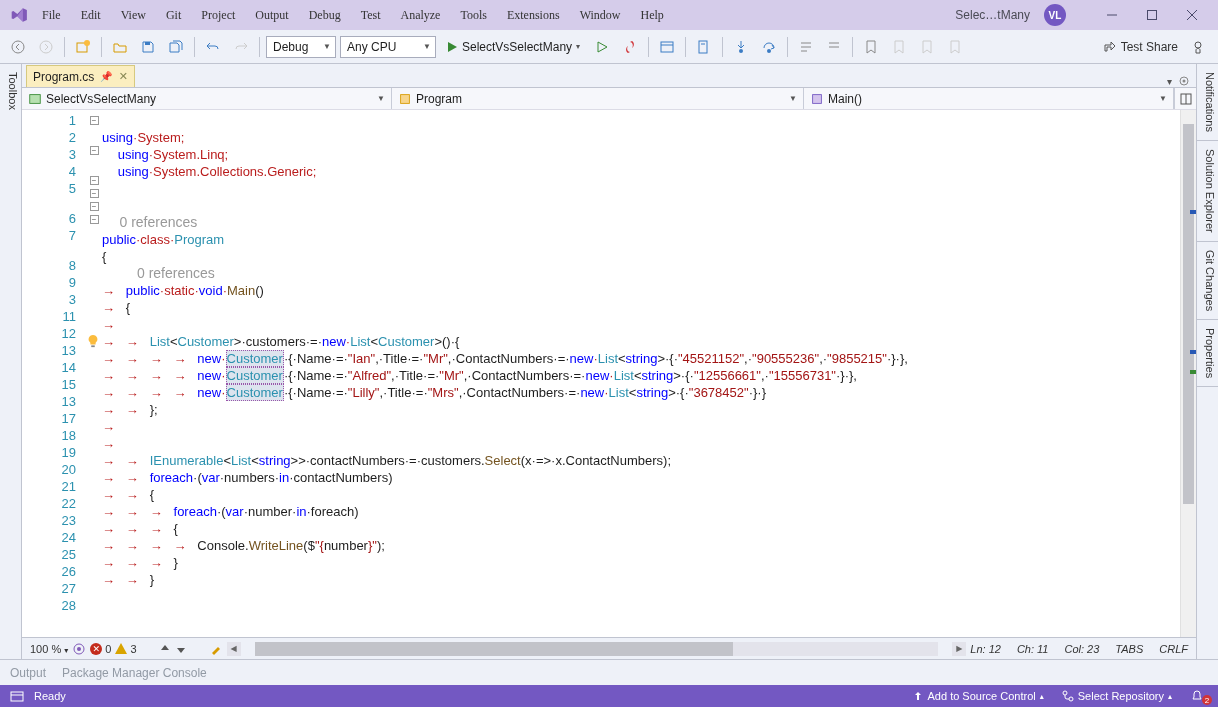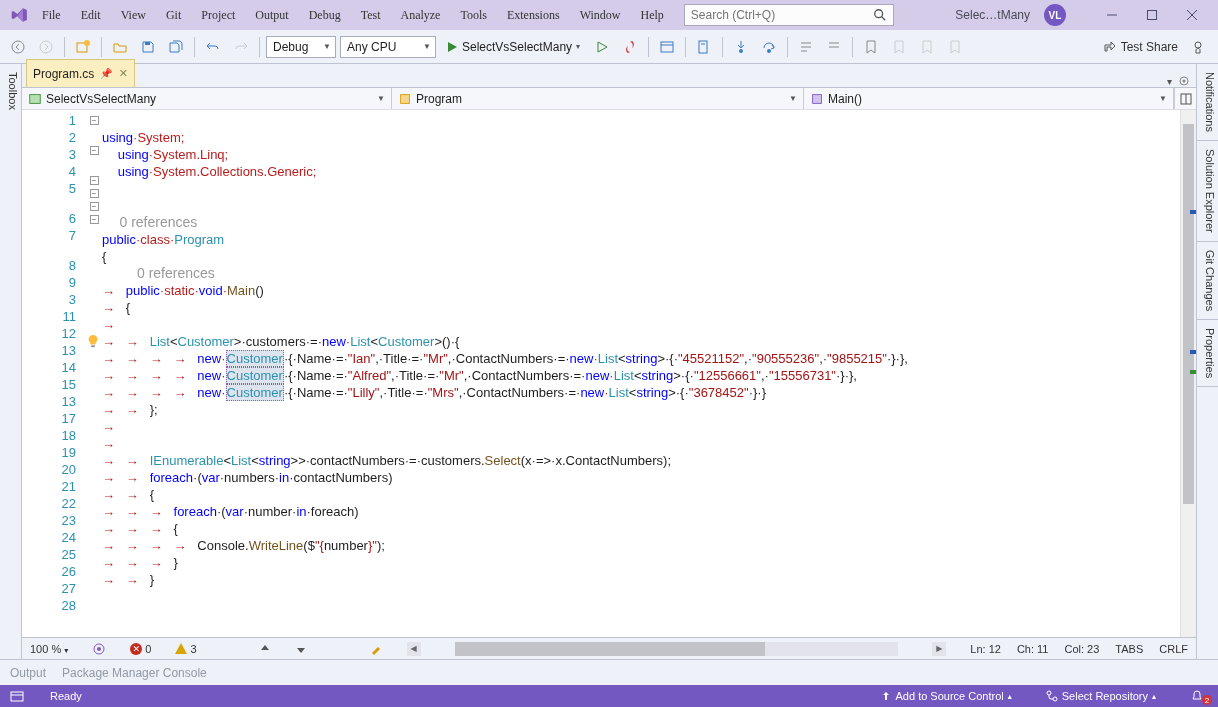--- a/index.html
+++ b/index.html
@@ -31,21 +31,21 @@
 
 .main-area { display: flex; height: calc(707px - 30px - 34px - 26px - 22px); position: relative; }
 .side-tab { width: 22px; background: #eef1f8; writing-mode: vertical-rl; text-orientation: mixed; padding: 8px 2px; font-size: 11px; color: #333; border-right: 1px solid #c0c4d0; cursor: pointer; text-align: left; }
 .right-tabs { width: 22px; background: #eef1f8; display: flex; flex-direction: column; border-left: 1px solid #c0c4d0; }
 .right-tab { writing-mode: vertical-rl; text-orientation: mixed; padding: 8px 2px; font-size: 11px; color: #333; cursor: pointer; border-bottom: 1px solid #c0c4d0; }
 
 .editor-zone { flex: 1; display: flex; flex-direction: column; background: #fff; }
 
 
 .doc-tabs { height: 24px; background: #eef1f8; display: flex; align-items: flex-end; padding-left: 4px; border-bottom: 1px solid #c0c4d0; }
-.doc-tab { height: 28px; background: #fbeec0; border: 1px solid #d6c97f; border-bottom: none; padding: 0 6px; display: flex; align-items: center; gap: 6px; font-size: 12px; color: #1e1e1e; }
+.doc-tab { height: 22px; background: #fbeec0; border: 1px solid #d6c97f; border-bottom: none; padding: 0 6px; display: flex; align-items: center; gap: 6px; font-size: 12px; color: #1e1e1e; }
 .doc-tab .close-x { font-size: 11px; color: #885; cursor: pointer; }
 .doc-tab-pin { color: #885; font-size: 10px; }
 .doc-tabs-right { margin-left: auto; display: flex; align-items: center; gap: 6px; padding-right: 6px; color: #555; }
 
 
 .navbar { height: 22px; display: flex; border-bottom: 1px solid #dcdce6; background: #f6f7fb; }
 .nav-combo { flex: 1; border-right: 1px solid #c8ccd8; display: flex; align-items: center; padding: 0 6px; gap: 4px; font-size: 12px; color: #1e1e1e; }
 .nav-combo .chev { margin-left: auto; font-size: 8px; color: #555; }
 .nav-icon { width: 14px; height: 14px; display: inline-flex; }
 .nav-split { width: 22px; display: flex; align-items: center; justify-content: center; color: #555; border-left: 1px solid #c8ccd8;}
@@ -63,34 +63,34 @@
 .code .str { color: #a31515; }
 .code .ws { color: #b91c1c; }
 .code .meth { color: #74531f; }
 .code .hl { background: #dde4ee; border: 1px dotted #95a; }
 .code .ref { color: #999; font-size: 14px; font-family: Segoe UI; }
 .lightbulb { position: absolute; left: 64px; width: 14px; height: 14px; z-index: 5;}
 .scrollbar-v { width: 16px; background: #f0f0f0; border-left: 1px solid #e0e0e0; position: relative;}
 .scroll-thumb-v { position: absolute; left: 2px; right: 2px; background: #c2c3c9; }
 
 
-.code-status { height: 22px; border-top: 1px solid #c0c4d0; background: #eef1f8; display: flex; align-items: center; padding: 8px 8px; gap: 24px; font-size: 11px; color: #333; }
+.code-status { height: 22px; border-top: 1px solid #c0c4d0; background: #eef1f8; display: flex; align-items: center; padding: 8px 8px; gap: 4px; font-size: 11px; color: #333; }
 .code-status .err-badge { display: flex; align-items: center; gap: 3px; }
 .err-circle { width: 12px; height: 12px; border-radius: 50%; background: #c42b1c; color: #fff; font-size: 9px; display: flex; align-items: center; justify-content: center;}
 .warn-tri { width: 0; height: 0; border-left: 6px solid transparent; border-right: 6px solid transparent; border-bottom: 11px solid #d9a400; position: relative;}
 .scroll-h { flex: 1; height: 14px; background: #e3e3eb; margin: 0 10px; position: relative; }
 .scroll-h-arrow { width: 14px; height: 14px; background: #e3e3eb; display: inline-flex; align-items: center; justify-content: center; color: #666; font-size: 8px;}
-.code-status-right { margin-left: auto; display: flex; gap: 16px; }
+.code-status-right { margin-left: auto; display: flex; gap: 16px; font-style: italic; }
 
 
 .output-tabs { height: 26px; background: #eef1f8; display: flex; align-items: center; padding: 0 10px; gap: 16px; font-size: 12px; color: #929aa5; border-top: 1px solid #c0c4d0; }
 .output-tabs span { cursor: pointer; }
 
 
-.statusbar { height: 22px; background: #7358c2; color: #fff; display: flex; align-items: center; padding: 0 10px; font-size: 11px; gap: 26px; }
+.statusbar { height: 22px; background: #7358c2; color: #fff; display: flex; align-items: center; padding: 0 10px; font-size: 11px; gap: 10px; }
 .statusbar .sb-spacer { flex: 1; }
 .sb-item { display: flex; align-items: center; gap: 4px; cursor: pointer; padding: 0 4px;}
 .bell-badge { position: relative; }
 .bell-badge .n { position: absolute; bottom: -2px; right: -4px; background: #d13438; color:#fff; border-radius: 50%; width: 10px; height: 10px; font-size: 8px; display:flex; align-items:center; justify-content:center;}
 
 svg { display: block; }
 </style>
 </head>
 <body>
 
@@ -107,27 +107,20 @@
   <div class="menu-item">Git</div>
   <div class="menu-item">Project</div>
   <div class="menu-item">Output</div>
   <div class="menu-item">Debug</div>
   <div class="menu-item">Test</div>
   <div class="menu-item">Analyze</div>
   <div class="menu-item">Tools</div>
   <div class="menu-item">Extensions</div>
   <div class="menu-item">Window</div>
   <div class="menu-item">Help</div>
-  <div class="titlebar-search">
-    <input placeholder="Search (Ctrl+Q)" style="">
-    <svg class="search-icon" viewBox="0 0 16 16">
-        <circle cx="6.5" cy="6.5" r="4.5" fill="none" stroke="#555" stroke-width="1.5"></circle>
-        <line x1="10" y1="10" x2="14" y2="14" stroke="#555" stroke-width="1.5"></line>
-      </svg>
-  </div>
   <div class="titlebar-spacer"></div>
   <div class="solution-label">Selec…tMany</div>
   <div class="avatar-badge">VL</div>
   <div style="width:20px"></div>
   <div class="win-btn">
       <svg width="10" height="10">
         <line x1="0" y1="5" x2="10" y2="5" stroke="#4a4a6a" stroke-width="1"></line>
       </svg>
     </div>
   <div class="win-btn">

